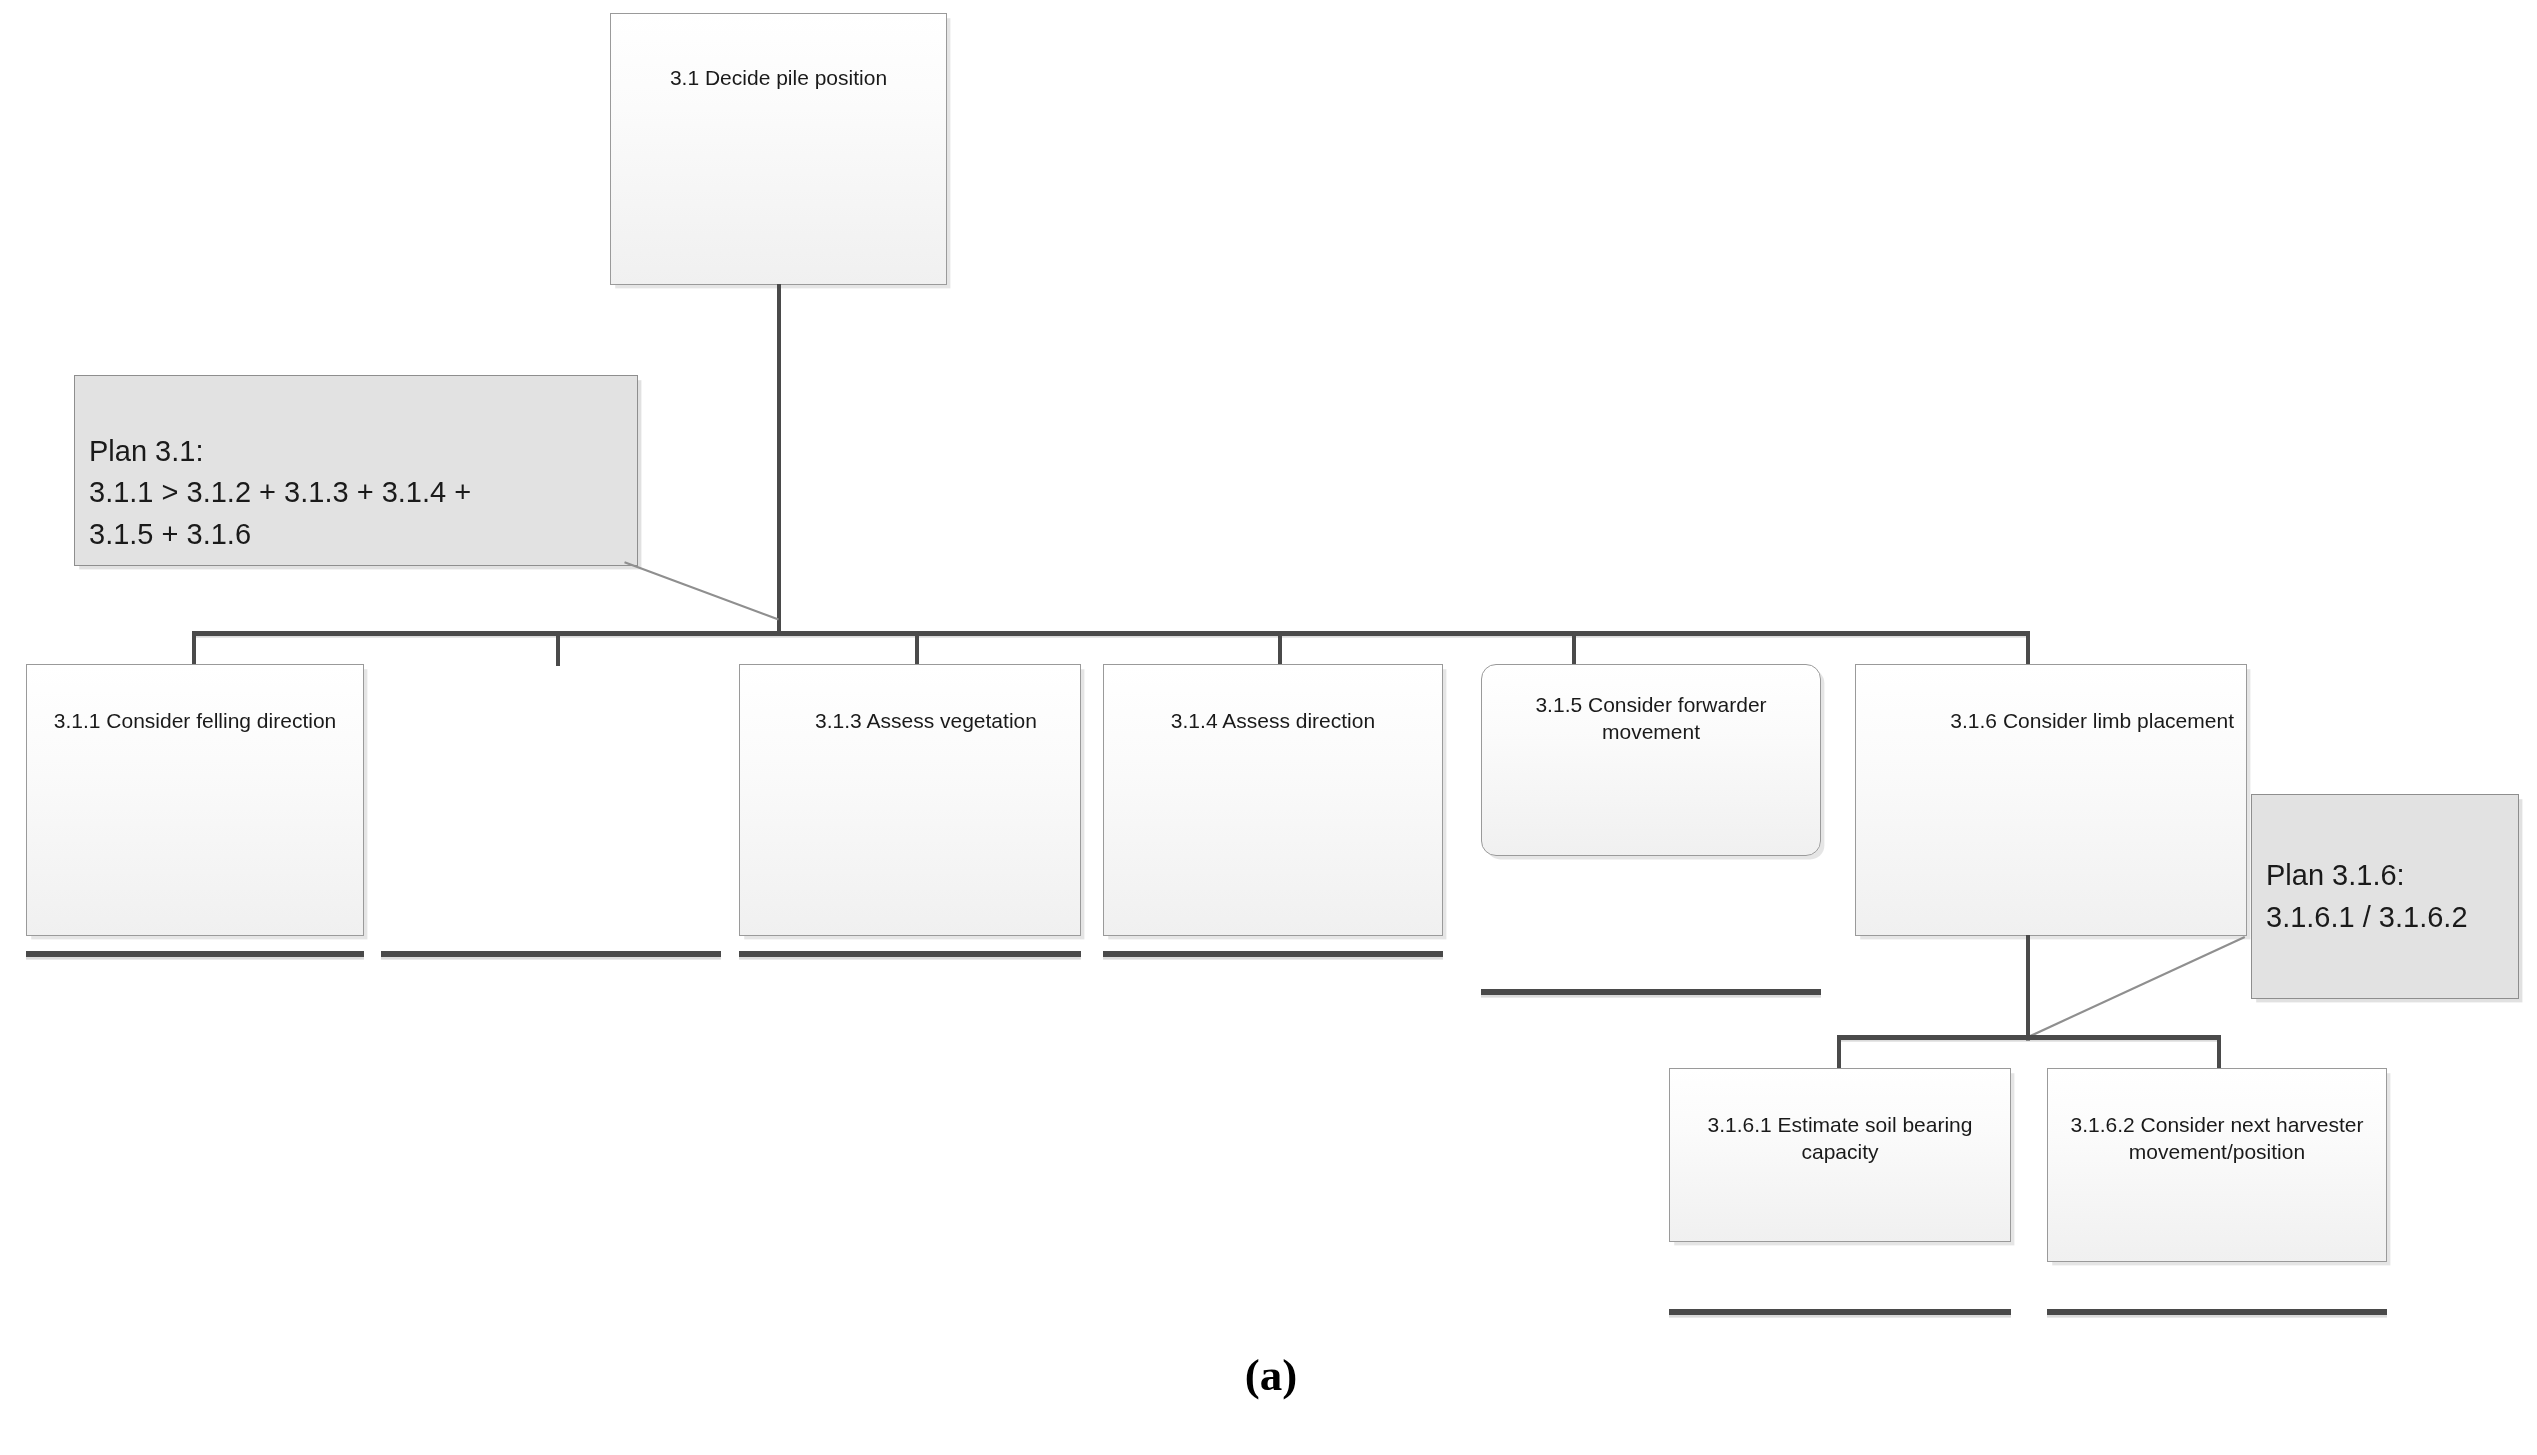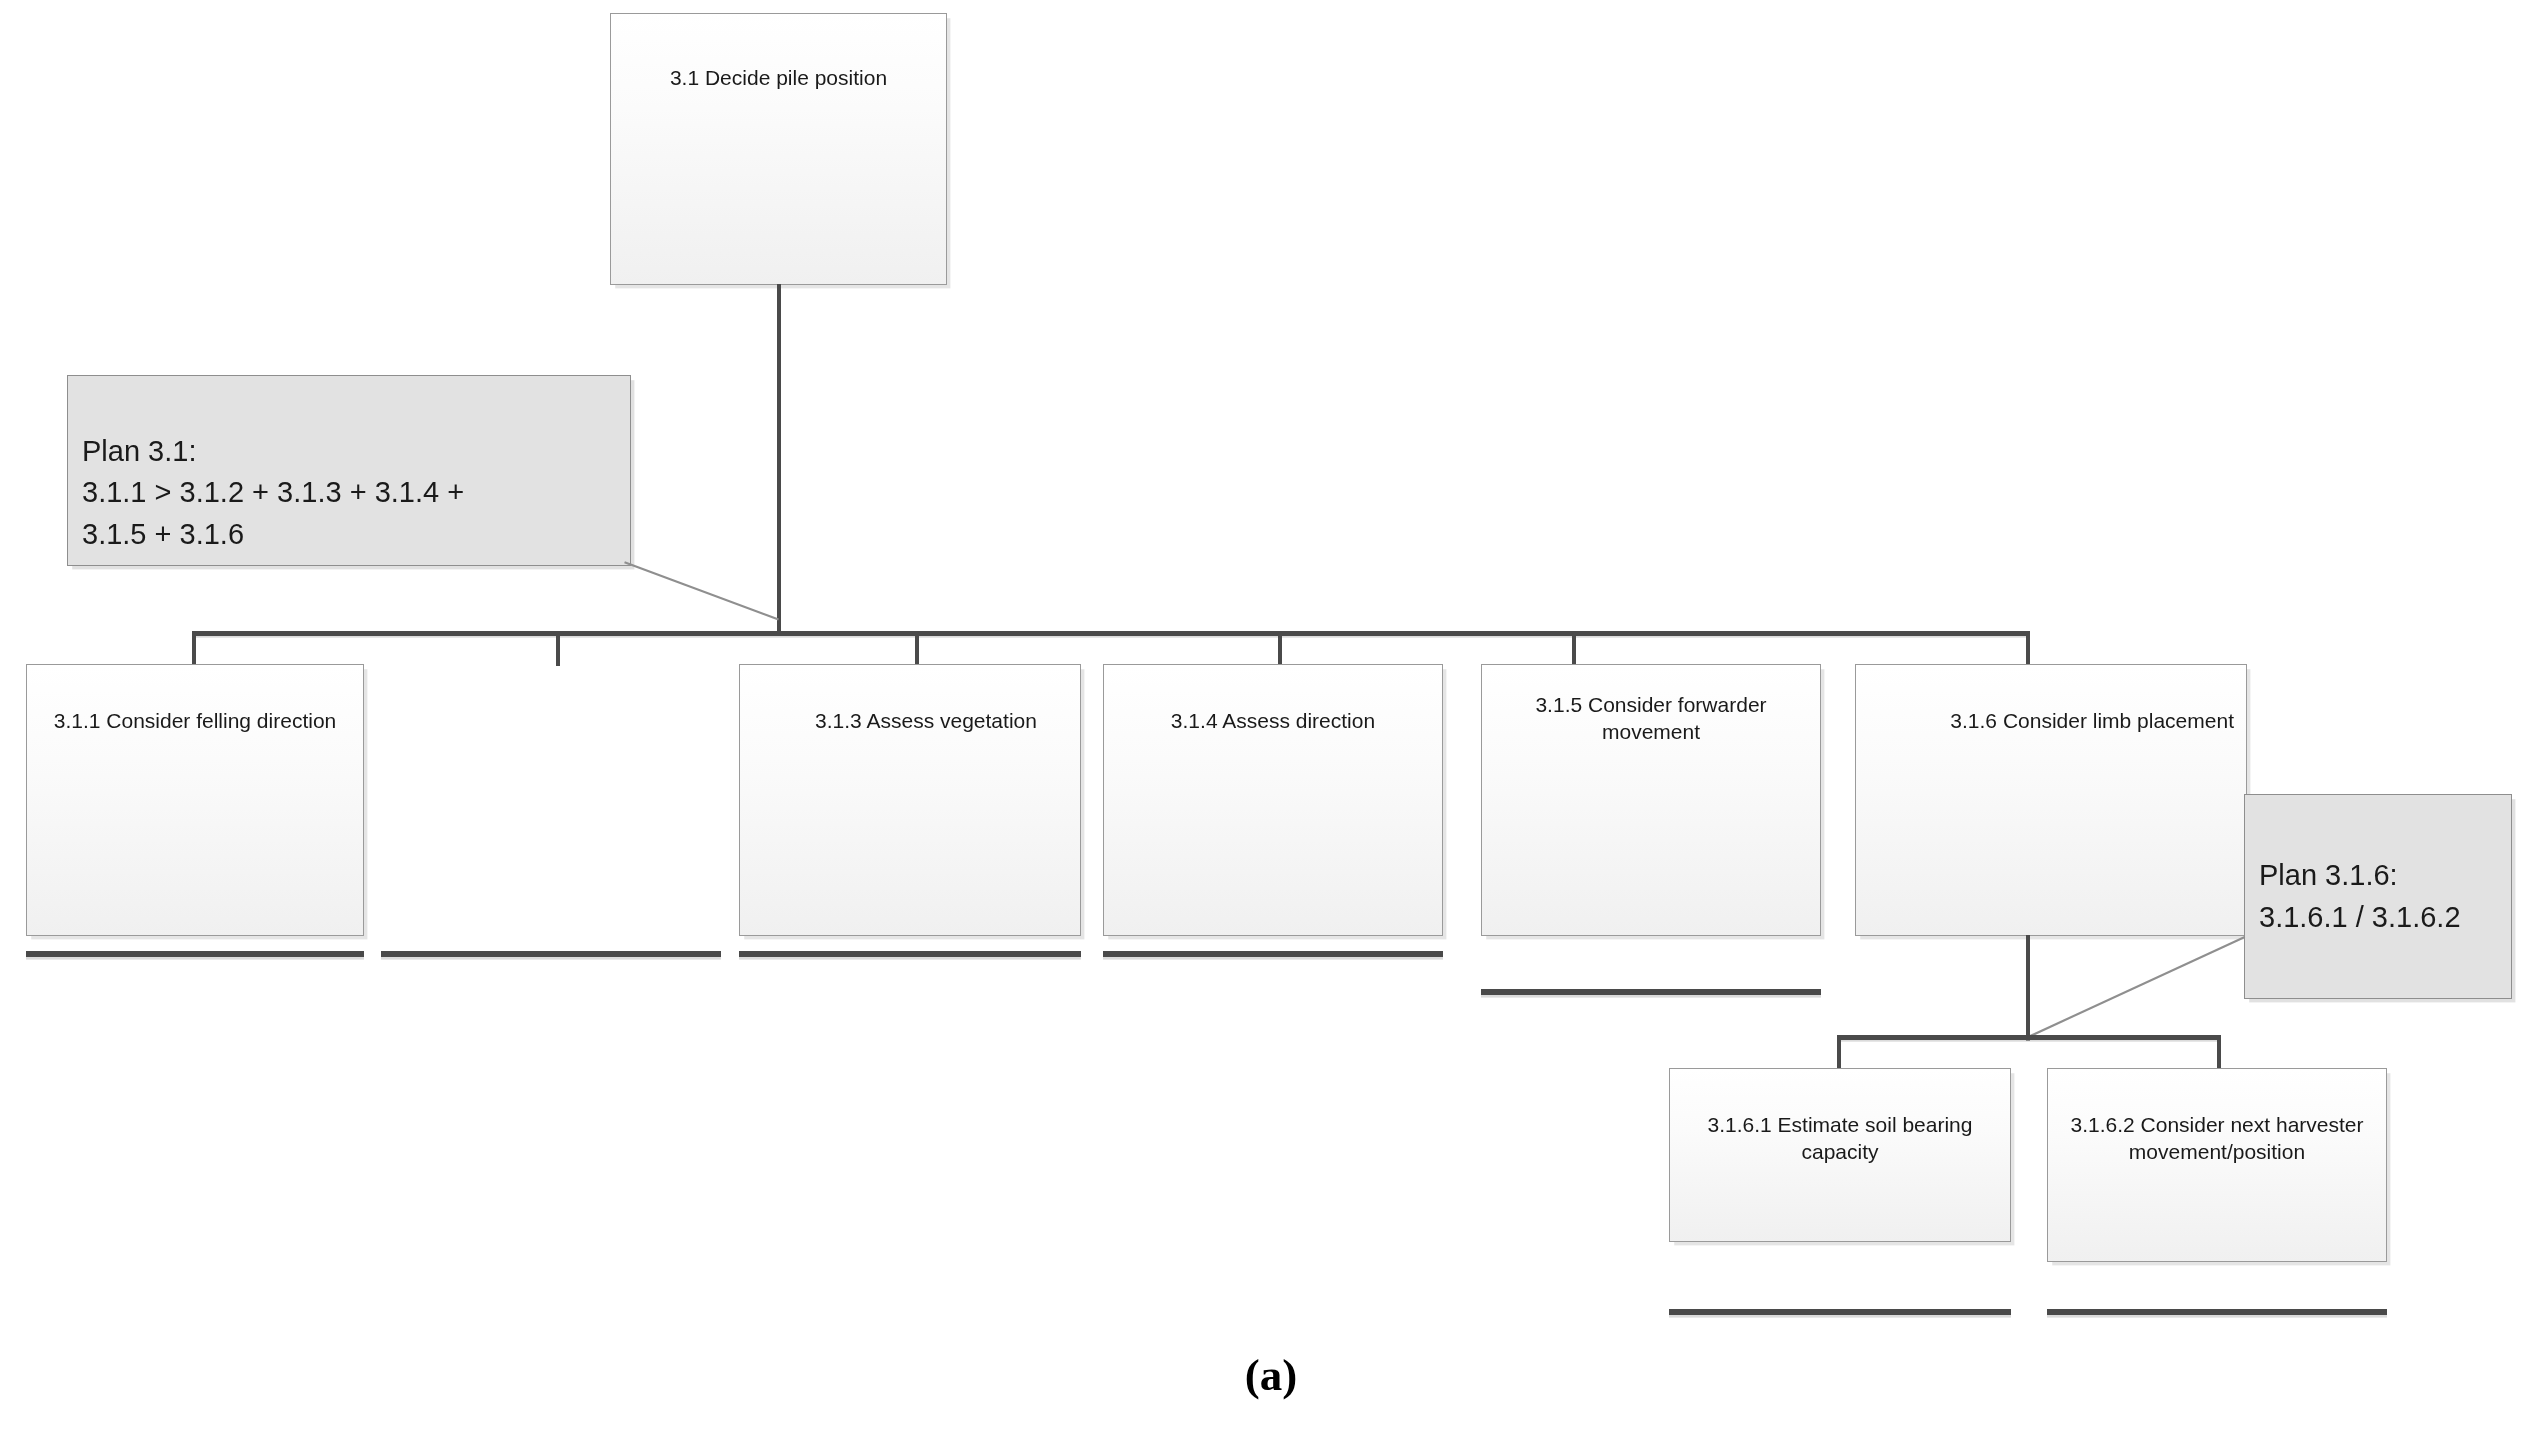--- a/index.html
+++ b/index.html
@@ -42,20 +42,21 @@
     box-sizing:border-box;
     border:1.7px solid #8e8e8e;
     background:#e2e2e2;
     box-shadow:4.3px 4.3px 0 -0.9px rgba(170,170,170,0.35);
     color:#1a1a1a;
     font-size:29px;
     line-height:1.42;
     text-align:left;
     padding:14px 12px 12px 14px;
     white-space:pre-line;
+    margin-left:7px;
   }
   .plan.vcenter{
     display:flex;
     flex-direction:column;
     justify-content:center;
     padding-top:0;
     padding-bottom:0;
   }
 
   
@@ -136,21 +137,21 @@
   <div class="node pad-top-md" style="left:739px; top:664px; width:342px; height:272px;padding-left:44px;">
     <span class="label">3.1.3 Assess vegetation</span>
   </div>
   <div class="termbar" style="left:739px; top:951px; width:342px;"></div>
 
   <div class="node pad-top-md" style="left:1103px; top:664px; width:340px; height:272px;">
     <span class="label">3.1.4 Assess direction</span>
   </div>
   <div class="termbar" style="left:1103px; top:951px; width:340px;"></div>
 
-  <div class="node pad-top-sm" style="left:1481px; top:664px; width:340px; height:272px;">
+  <div class="node pad-top-sm" style="left:1481px; top:664px; width:340px; height:192px;border-radius:15px;">
     <span class="label">3.1.5 Consider forwarder movement</span>
   </div>
   <div class="termbar" style="left:1481px; top:989px; width:340px;"></div>
 
   <div class="node pad-top-md" style="left:1855px; top:664px; width:392px; height:272px;text-align:right;">
     <span class="label">3.1.6 Consider limb placement</span>
   </div>
 
   <div class="vline" style="left:2026px; top:935px; height:106px;"></div>
 

